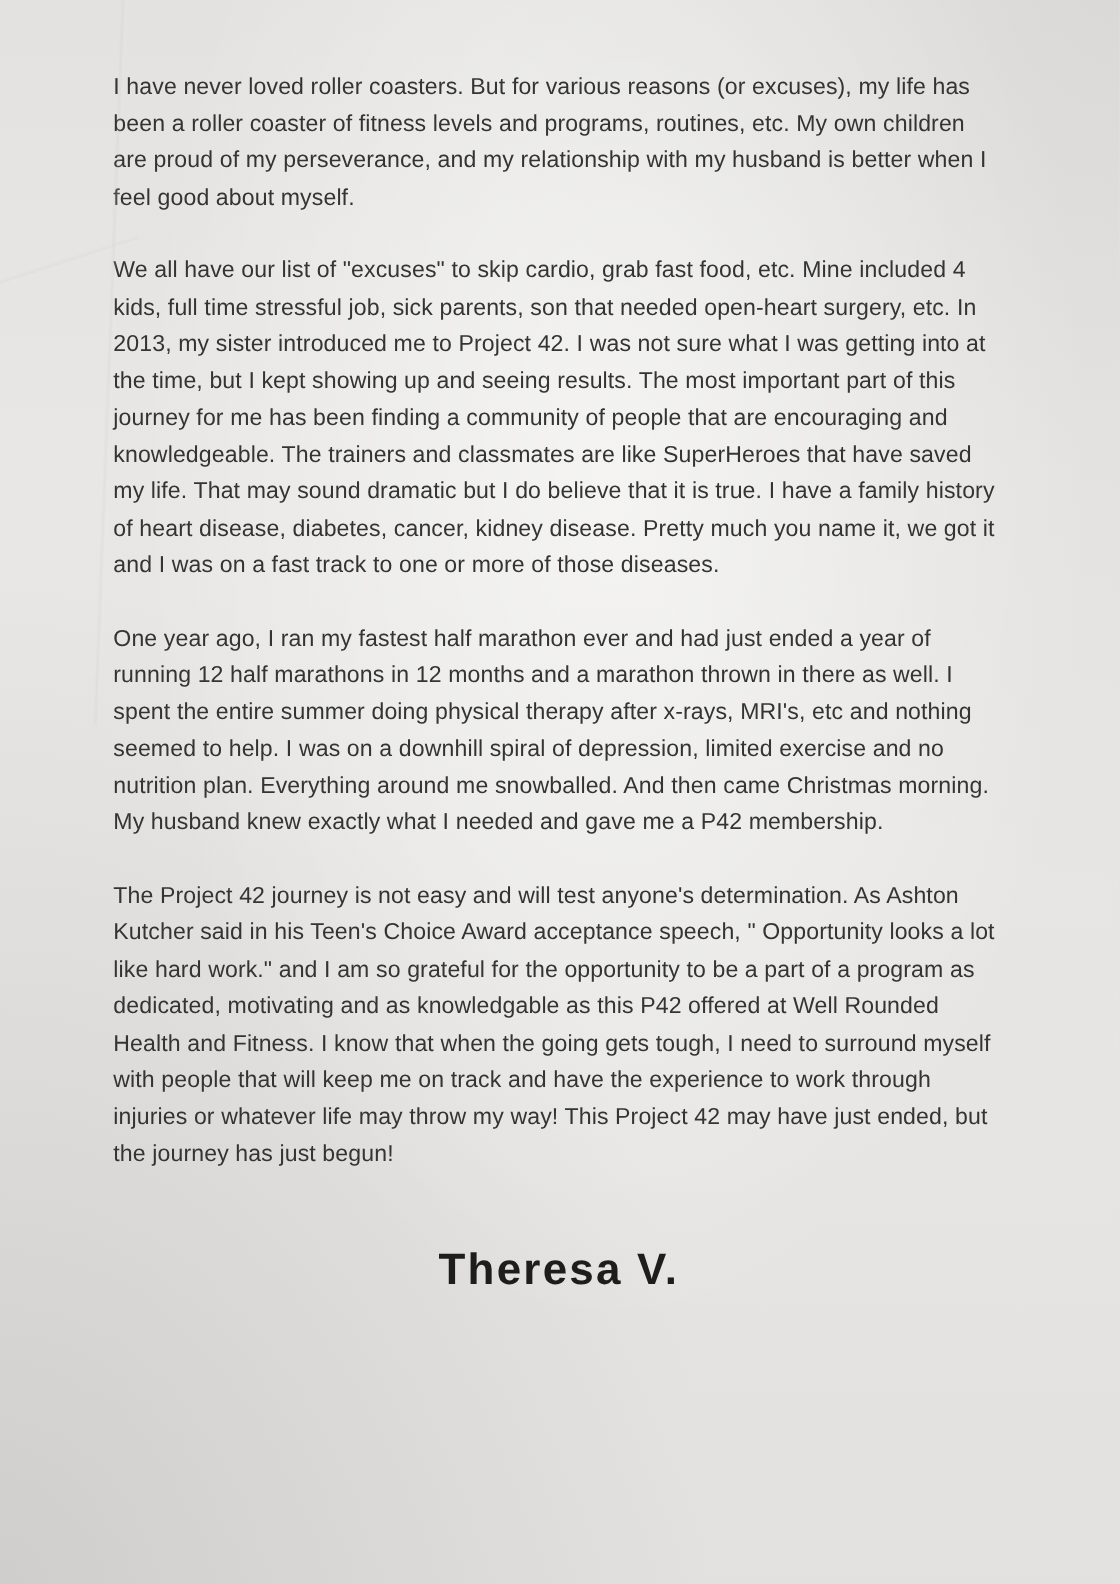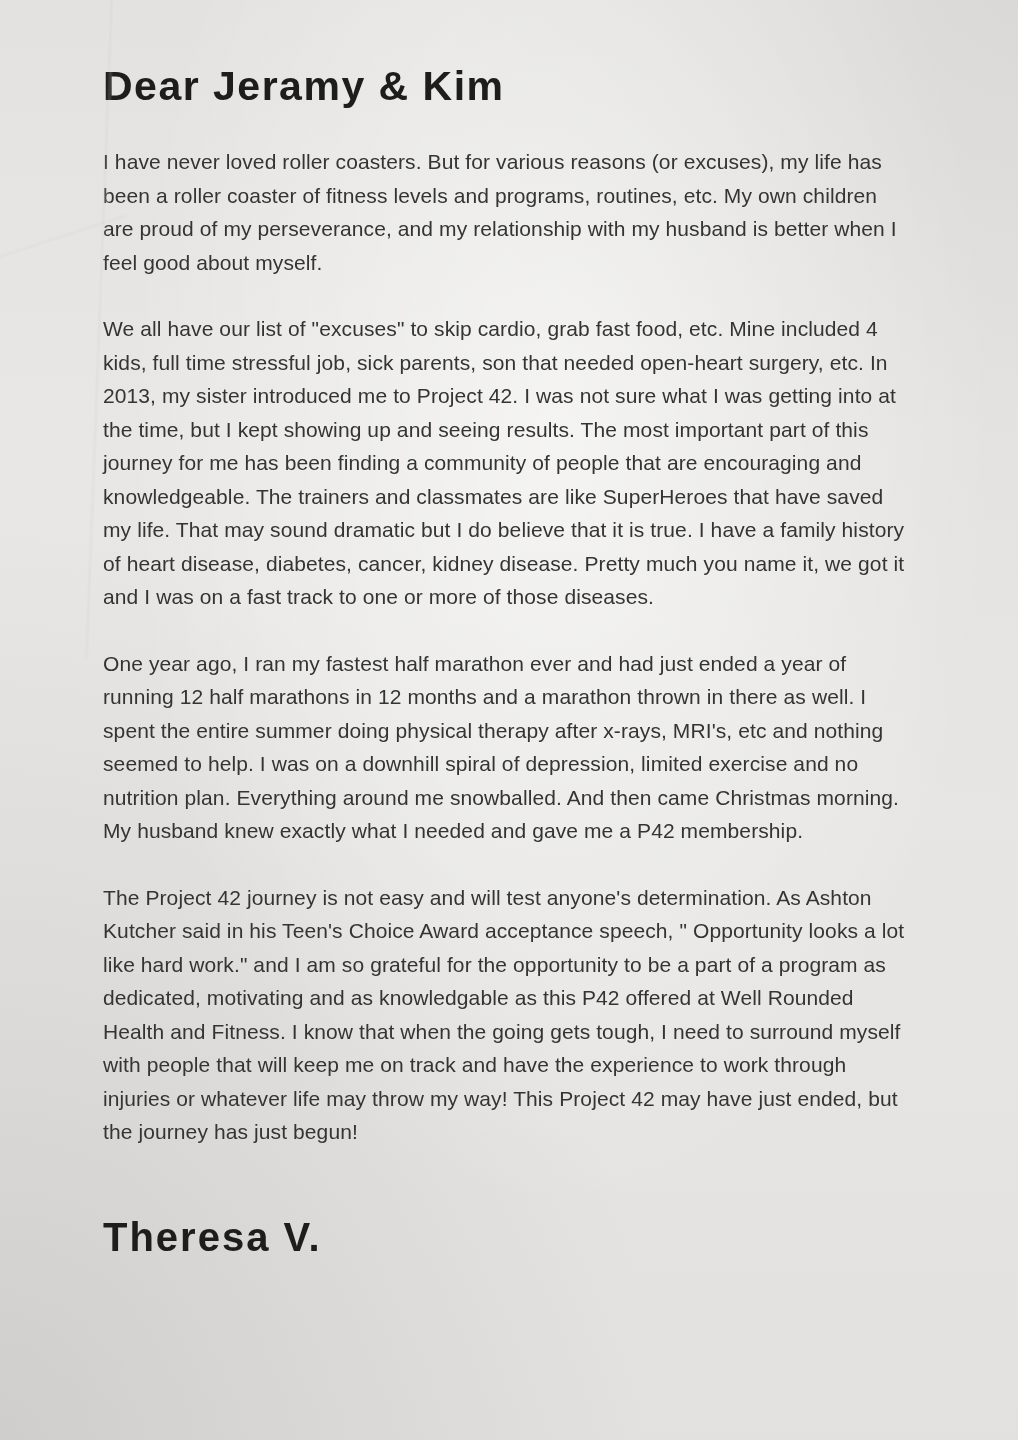--- a/index.html
+++ b/index.html
@@ -61,32 +61,31 @@
   }
   .body-text p {
     margin: 0 0 33px 0;
     font-size: 21px;
     line-height: 33.5px;
     letter-spacing: 0.1px;
     color: #343434;
   }
   .signature {
     margin-top: 66px;
-    text-align: left;
+    text-align: center;
     font-size: 40px;
     font-weight: 700;
     letter-spacing: 2px;
     color: #1d1d1d;
   }
 </style>
 </head>
 <body>
 
 <div class="page">
-  <h1 class="title">Dear Jeramy &amp; Kim</h1>
 
   <div class="body-text">
     <p>I have never loved roller coasters. But for various reasons (or excuses), my life has been a roller coaster of fitness levels and programs, routines, etc. My own children are proud of my perseverance, and my relationship with my husband is better when I feel good about myself.</p>
     <p>We all have our list of "excuses" to skip cardio, grab fast food, etc. Mine included 4 kids, full time stressful job, sick parents, son that needed open-heart surgery, etc. In 2013, my sister introduced me to Project 42. I was not sure what I was getting into at the time, but I kept showing up and seeing results. The most important part of this journey for me has been finding a community of people that are encouraging and knowledgeable. The trainers and classmates are like SuperHeroes that have saved my life. That may sound dramatic but I do believe that it is true. I have a family history of heart disease, diabetes, cancer, kidney disease. Pretty much you name it, we got it and I was on a fast track to one or more of those diseases.</p>
     <p>One year ago, I ran my fastest half marathon ever and had just ended a year of running 12 half marathons in 12 months and a marathon thrown in there as well. I spent the entire summer doing physical therapy after x-rays, MRI's, etc and nothing seemed to help. I was on a downhill spiral of depression, limited exercise and no nutrition plan. Everything around me snowballed. And then came Christmas morning. My husband knew exactly what I needed and gave me a P42 membership.</p>
     <p>The Project 42 journey is not easy and will test anyone's determination. As Ashton Kutcher said in his Teen's Choice Award acceptance speech, " Opportunity looks a lot like hard work." and I am so grateful for the opportunity to be a part of a program as dedicated, motivating and as knowledgable as this P42 offered at Well Rounded Health and Fitness. I know that when the going gets tough, I need to surround myself with people that will keep me on track and have the experience to work through injuries or whatever life may throw my way! This Project 42 may have just ended, but the journey has just begun!</p>
   </div>
 
   <div class="signature">Theresa V.</div>
 </div>

